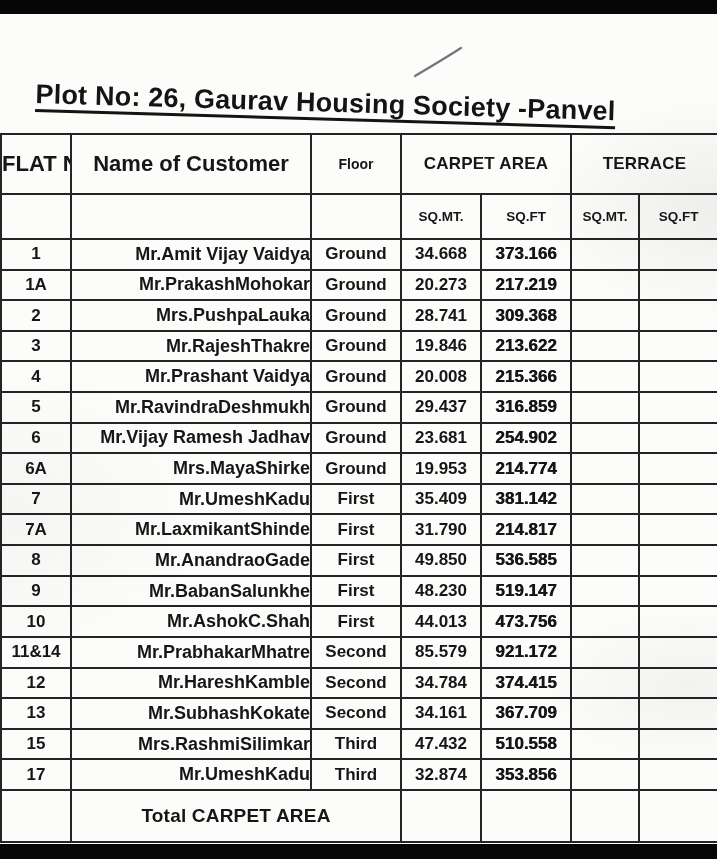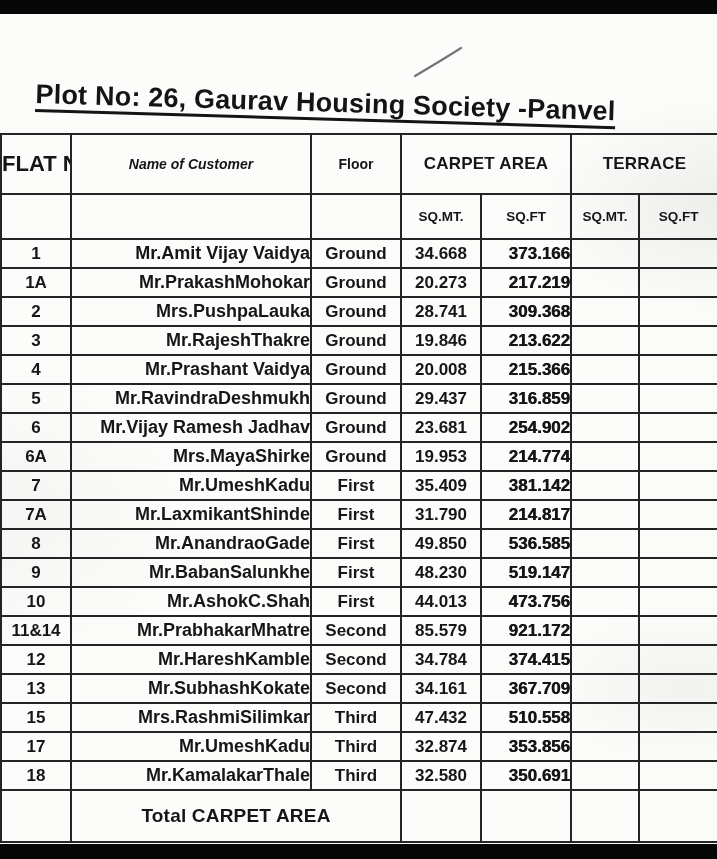--- a/index.html
+++ b/index.html
@@ -51,27 +51,27 @@
     padding: 0;
     font-weight: bold;
     overflow: hidden;
     white-space: nowrap;
     color: #161616;
   }
   tr.h1 { height: 60px; }
   tr.h2 { height: 45px; }
   tr.total-row { height: 52px; }
   .h-flat  { font-size: 22px; white-space: normal; line-height: 1.3; text-align: center; }
-  .h-name  { font-size: 14px; text-align: center; font-style: italic; }
+  .h-name  { font-size: 22px; text-align: center; }
   .h-floor { font-size: 14px; text-align: center; margin-top: 31px; }
   .h-span  { font-size: 17px; text-align: center; letter-spacing: .2px; }
   .h-sub   { font-size: 13.5px; text-align: center; }
   tbody td { font-size: 17px; text-align: center; }
   td.c-name { text-align: right; padding-left: 9px; font-size: 18px; }
-  td.c-sqft { text-shadow: .5px 0 0 #161616; text-align: right; }
+  td.c-sqft { text-shadow: .5px 0 0 #161616; }
   td.total-label { font-size: 19px; text-align: center; letter-spacing: .2px; }
 </style>
 </head>
 <body>
 
 <div class="page">
 
   <div class="bar-top"></div>
 
   <svg class="pen-mark" viewBox="0 0 60 38">
@@ -265,29 +265,20 @@
   </tr>
           <tr>
     <td class="c-flat">17</td>
     <td class="c-name">Mr.UmeshKadu</td>
     <td class="c-floor">Third</td>
     <td class="c-sqmt">32.874</td>
     <td class="c-sqft">353.856</td>
     <td class="c-terr"></td>
     <td class="c-terr"></td>
   </tr>
-          <tr>
-    <td class="c-flat">18</td>
-    <td class="c-name">Mr.KamalakarThale</td>
-    <td class="c-floor">Third</td>
-    <td class="c-sqmt">32.580</td>
-    <td class="c-sqft">350.691</td>
-    <td class="c-terr"></td>
-    <td class="c-terr"></td>
-  </tr>
           <tr class="total-row">
           <td></td>
           <td class="total-label" colspan="2">Total CARPET AREA</td>
           <td></td>
           <td></td>
           <td></td>
           <td></td>
         </tr>
       </tbody>
     </table>

